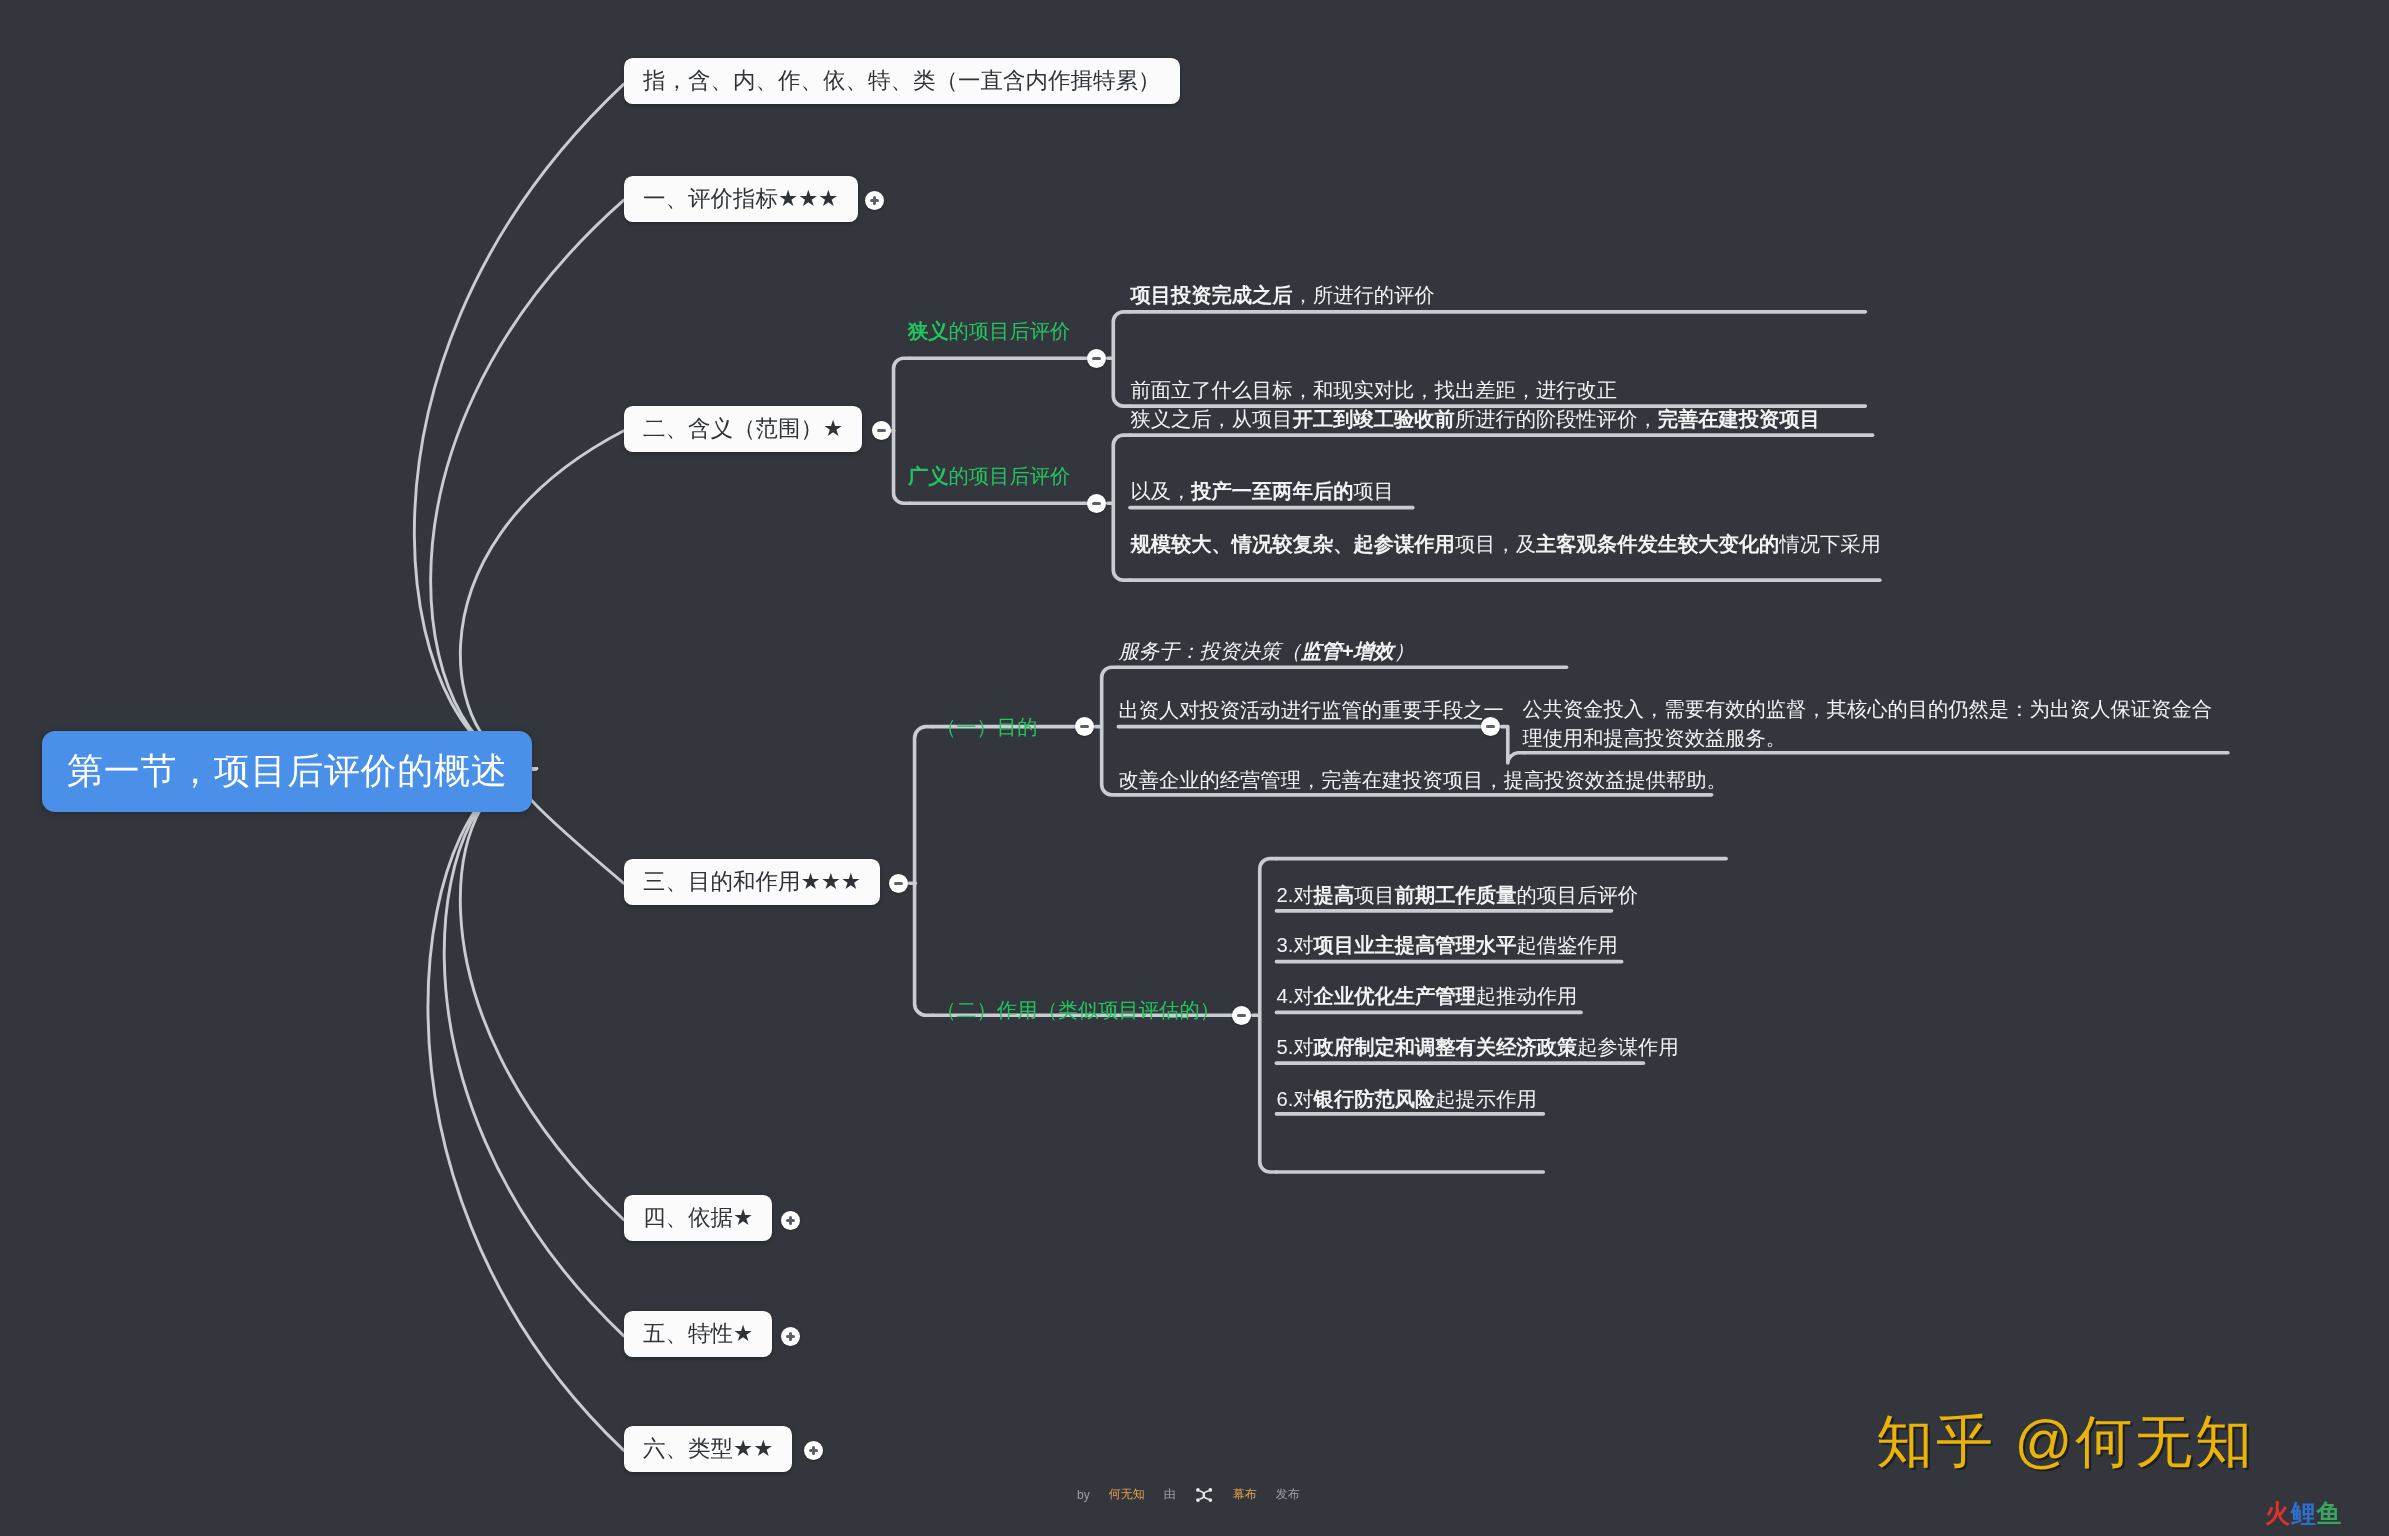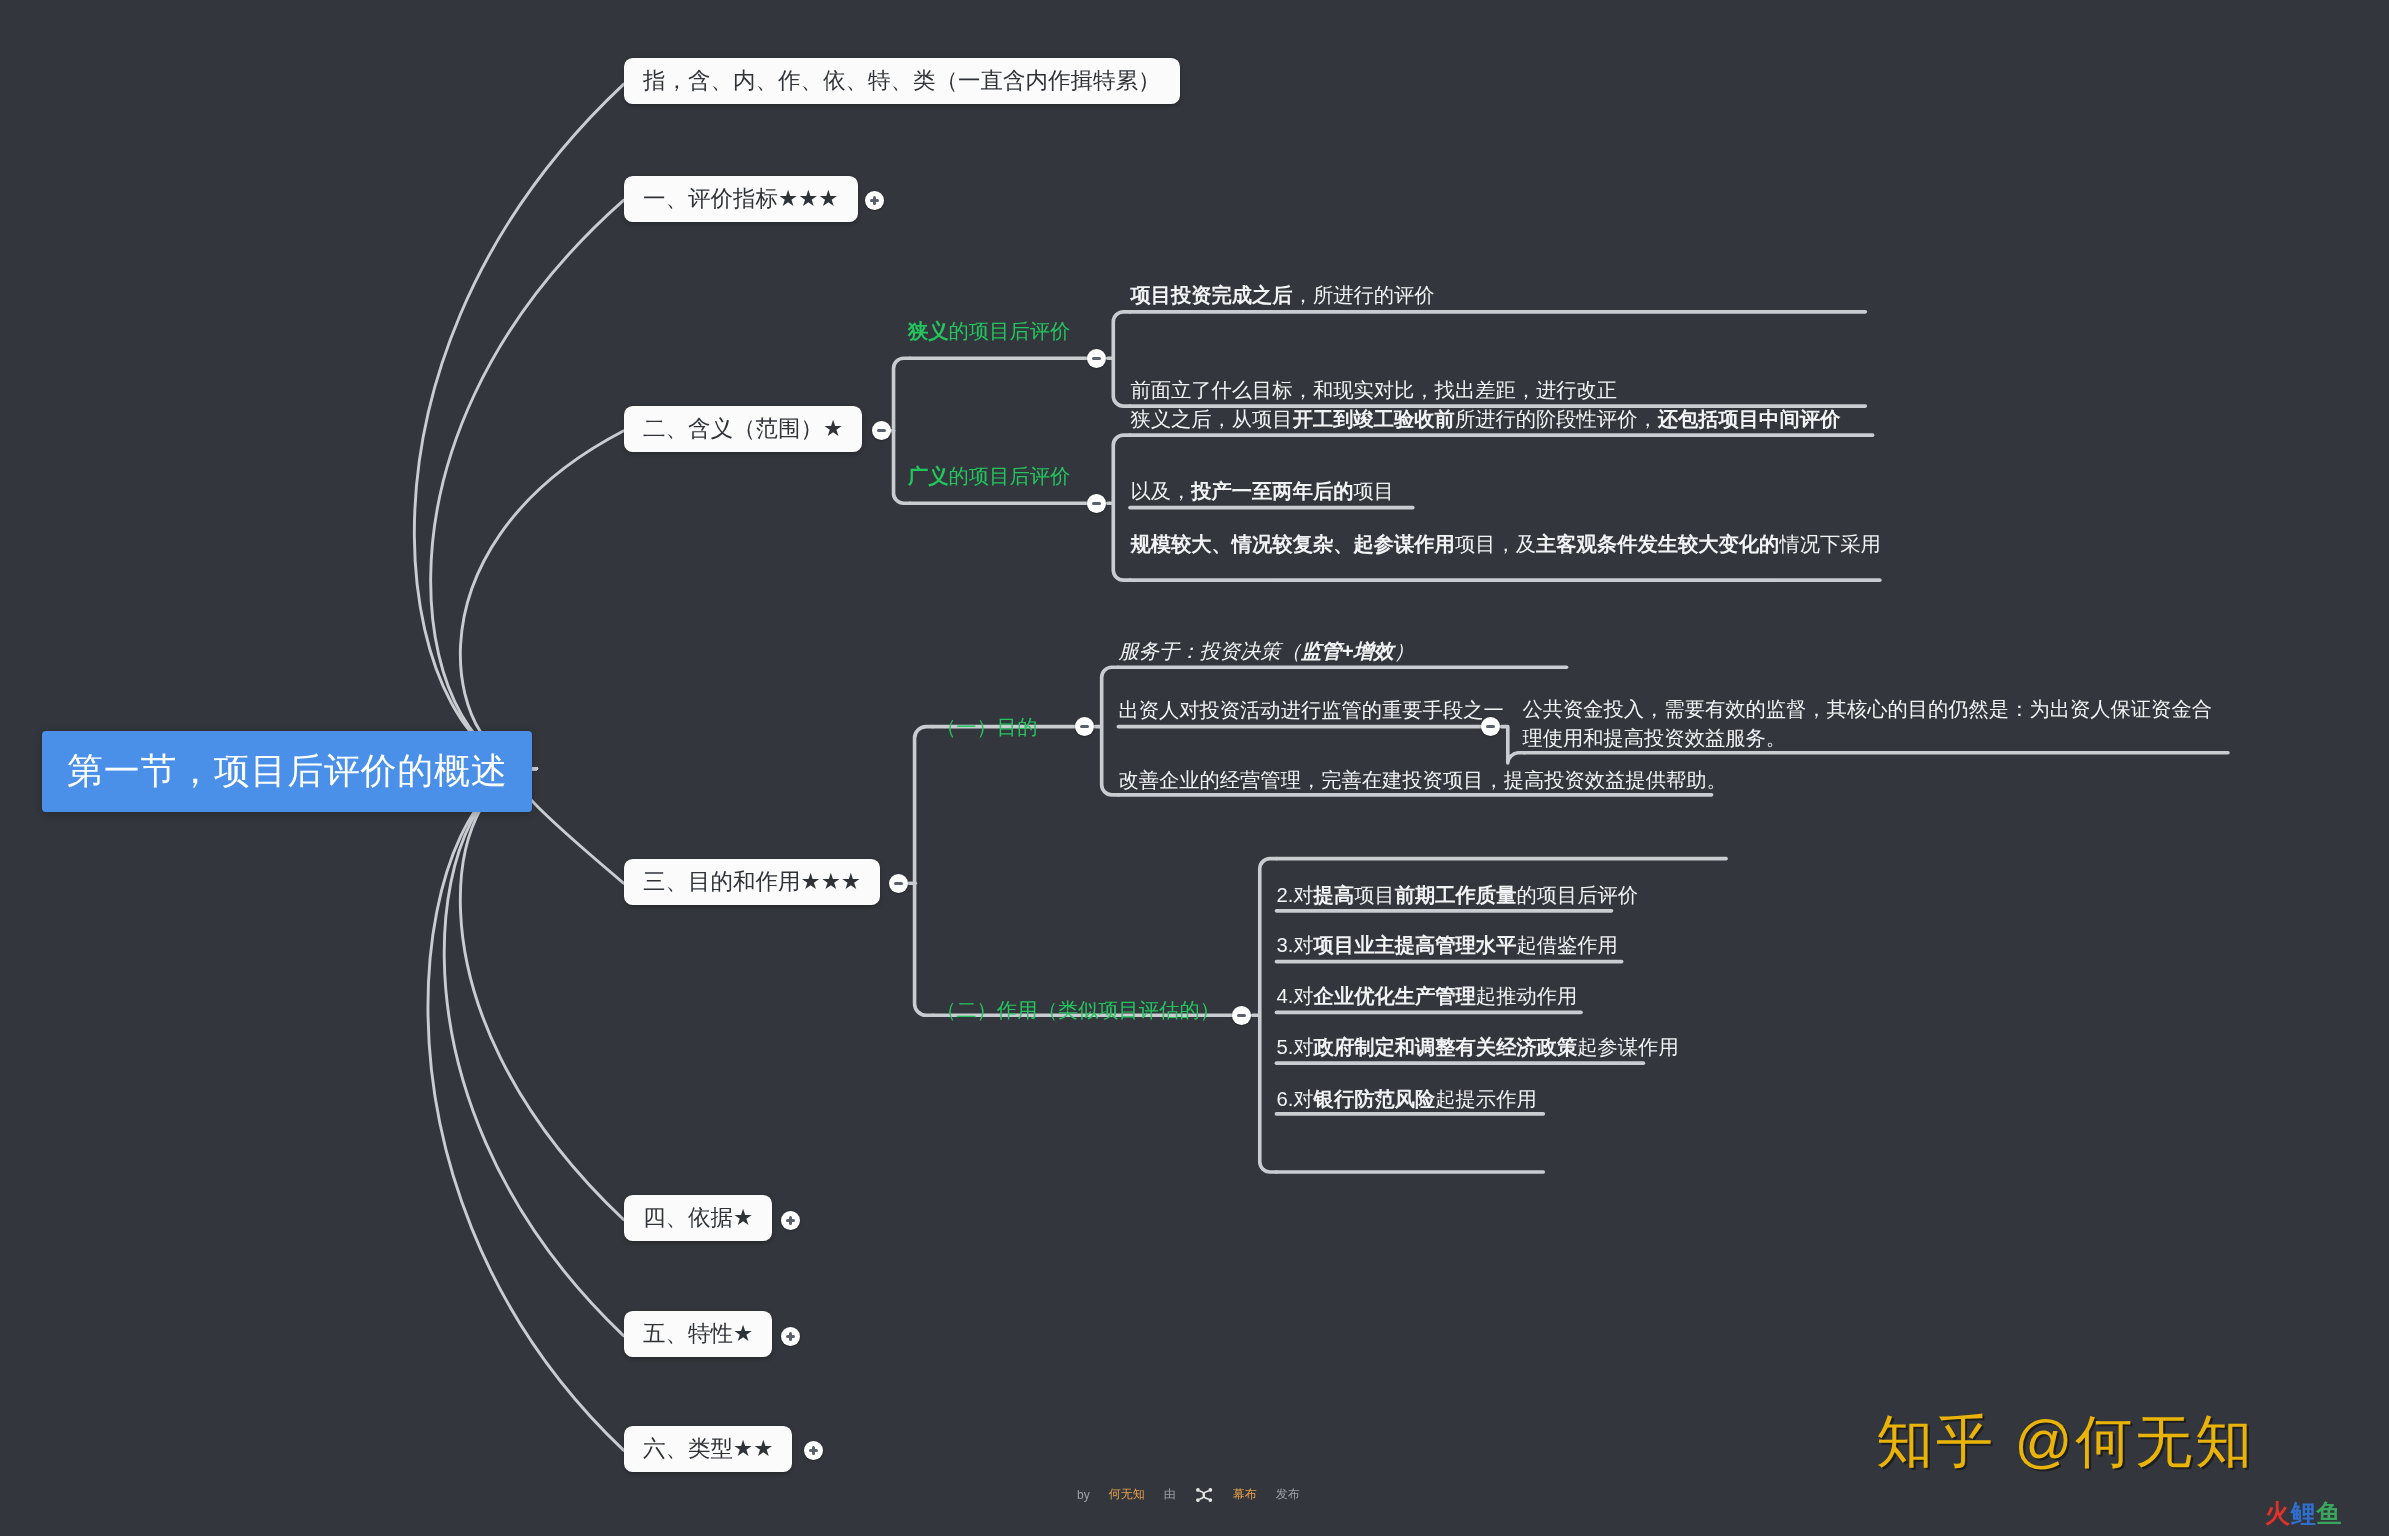--- a/index.html
+++ b/index.html
@@ -12,21 +12,21 @@
     -webkit-font-smoothing:antialiased;
   }
   #canvas{position:absolute;left:0;top:0;width:2389px;height:1536px;}
   svg.links{position:absolute;left:0;top:0;width:2389px;height:1536px;pointer-events:none;}
 
   
   .root-node{
     position:absolute;
     background:#4a90e8;
     color:#ffffff;
-    border-radius:4px;
+    border-radius:13px;
     padding:16px 25px;
     font-size:36px;
     font-weight:400;
     letter-spacing:0.7px;
     white-space:nowrap;
     box-shadow:0 1.5px 7.3px rgba(0,0,0,.25);
   }
 
   
   .chip{
@@ -224,21 +224,21 @@
   </div>
 
   <div class="tnode" style="left:908px;top:463px;">
     <b>广义</b><span>的项目后评价</span>
   </div>
   <div class="toggle small" style="left:1087px;top:494px;">
     <span class="bar h"></span>
   </div>
 
   <div class="ul-node nowrap" style="left:1126px;top:405px;width:754px;border:none;">
-    <span>狭义之后，从项目</span><b>开工到竣工验收前</b><span>所进行的阶段性评价，</span><b>还包括项目中间评价</b>
+    <span>狭义之后，从项目</span><b>开工到竣工验收前</b><span>所进行的阶段性评价，</span><b>完善在建投资项目</b>
   </div>
 
   <div class="ul-node nowrap" style="left:1126px;top:477px;width:290px;border:none;">
     <span>以及，</span><b>投产一至两年后的</b><span>项目</span>
   </div>
 
   <div class="ul-node wrap" style="left:1126px;top:530px;width:760px;border:none;">
     <b>规模较大、情况较复杂、起参谋作用</b><span>项目，及</span><b>主客观条件发生较大变化的</b><span>情况下采用</span>
   </div>
 

